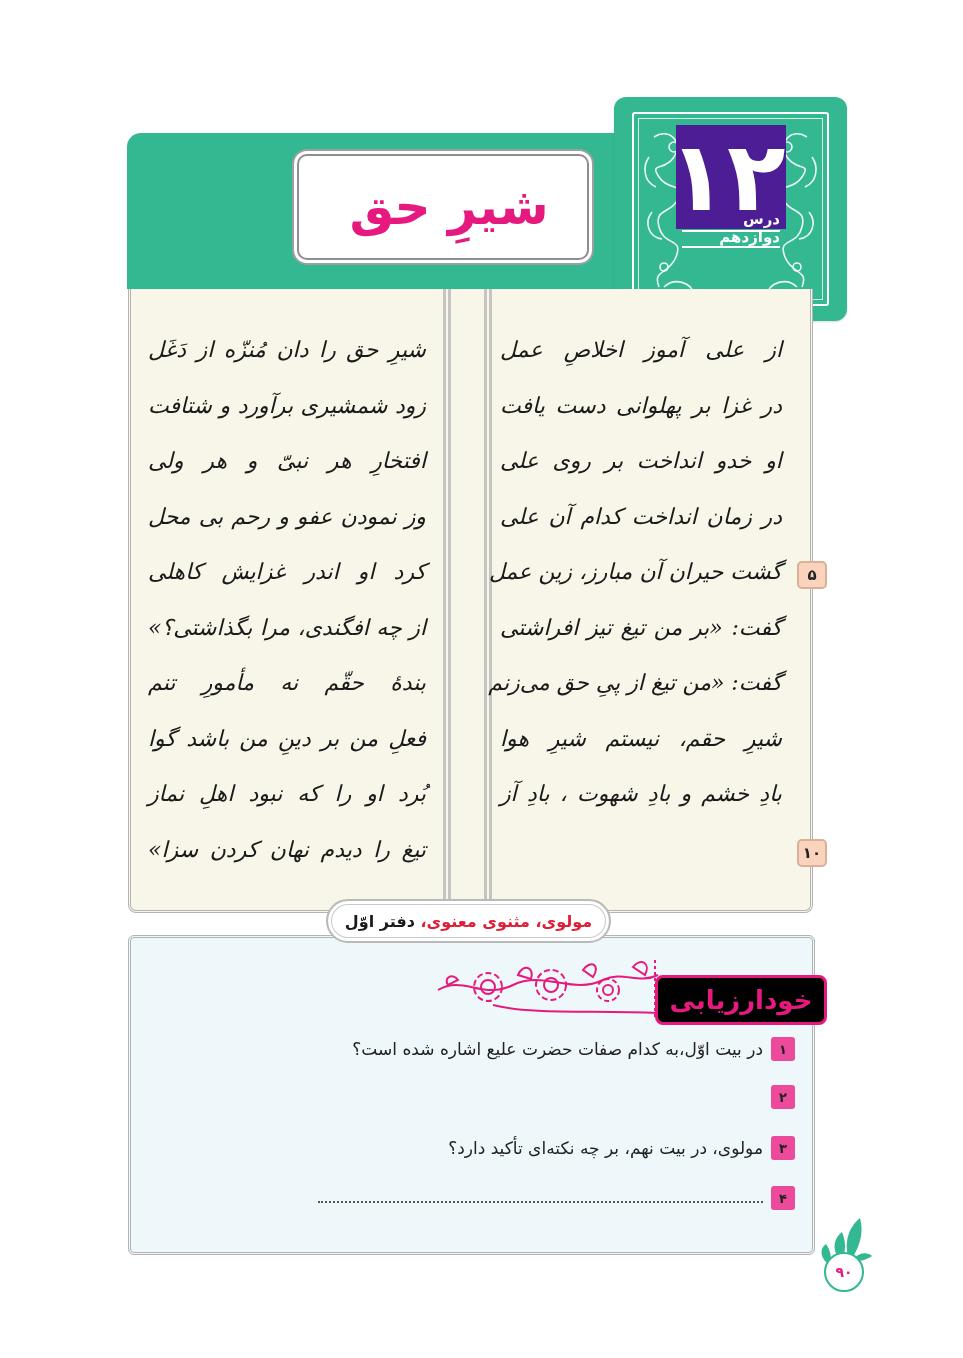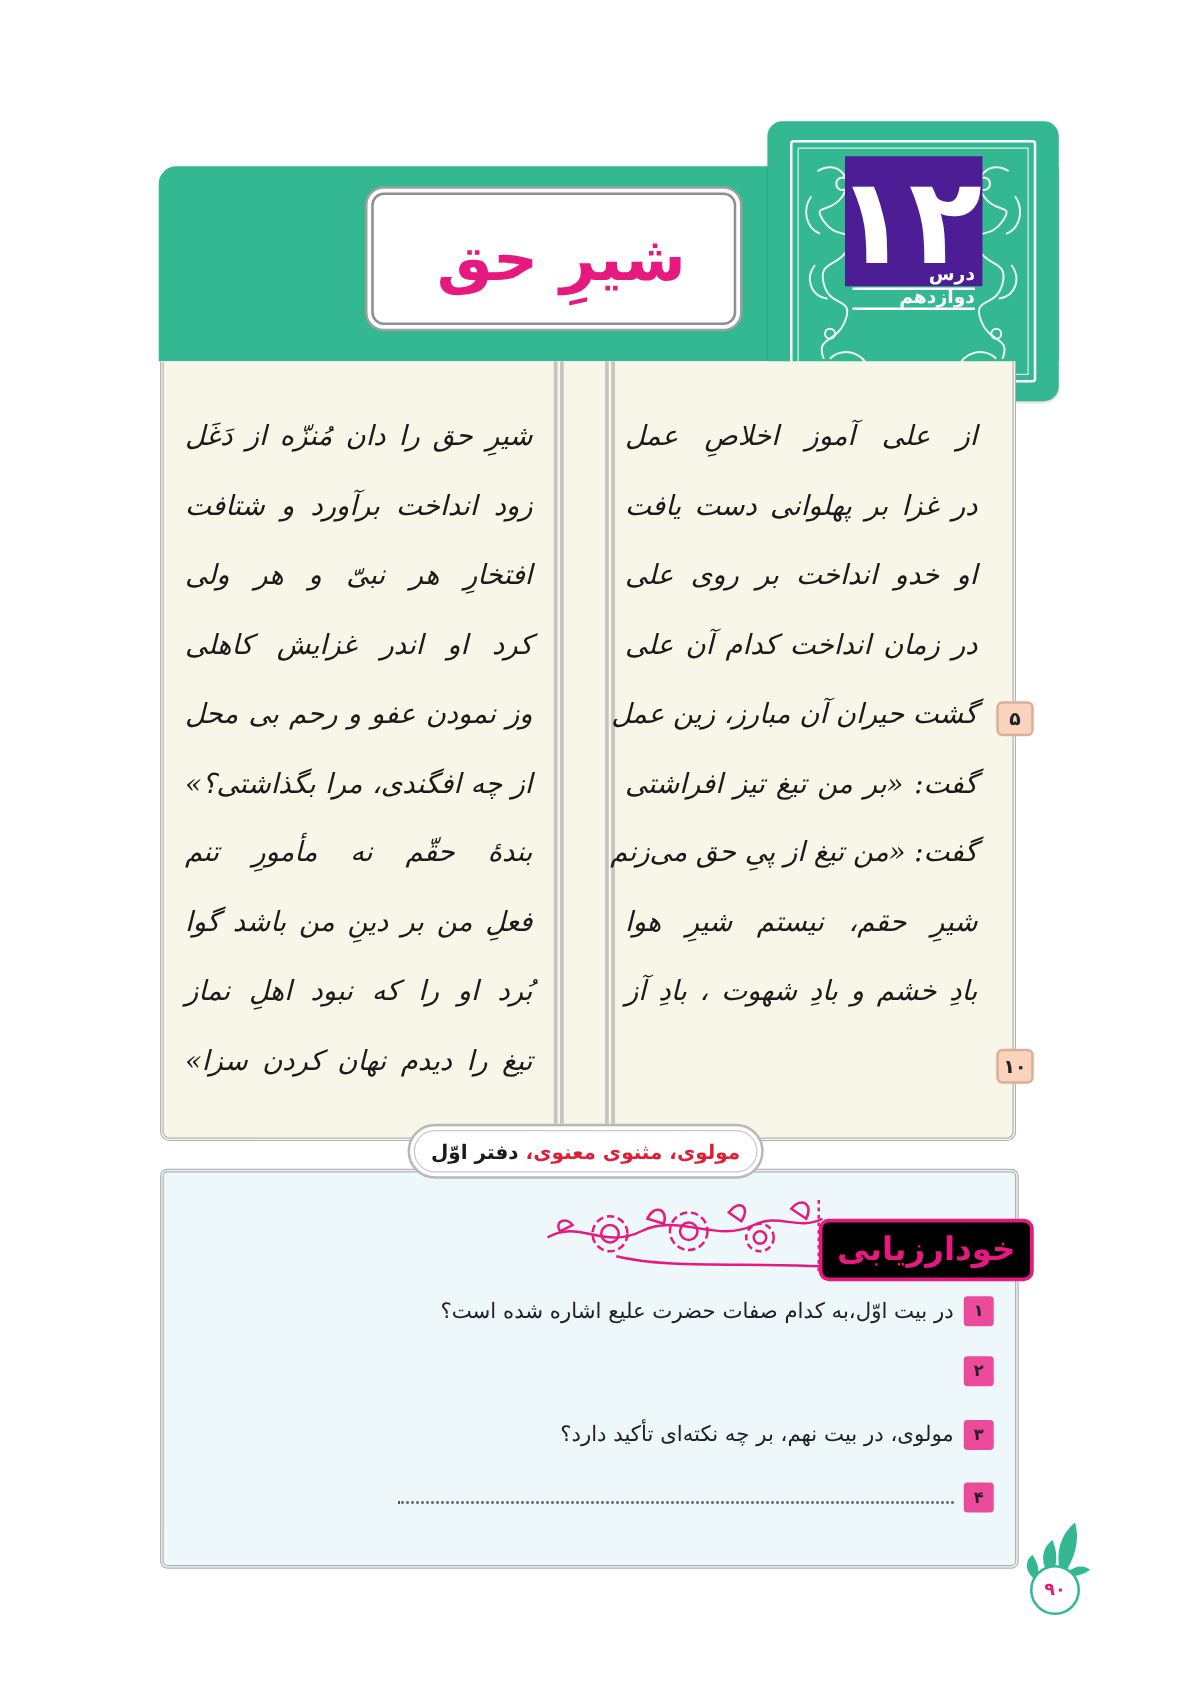--- a/index.html
+++ b/index.html
@@ -174,24 +174,24 @@
   <div class="verse">در زمان انداخت کدام آن علی</div>
   <div class="verse">گشت حیران آن مبارز، زین عمل</div>
   <div class="verse">گفت: «بر من تیغ تیز افراشتی</div>
   <div class="verse">گفت: «من تیغ از پیِ حق می‌زنم</div>
   <div class="verse">شیرِ حقم، نیستم شیرِ هوا</div>
   <div class="verse">بادِ خشم و بادِ شهوت ، بادِ آز</div>
 </div>
 
 <div class="poem-col" style="left:148px; width:278px;">
   <div class="verse">شیرِ حق را دان مُنزّه از دَغَل</div>
-  <div class="verse">زود انداخت برآورد و شتافت</div>
+  <div class="verse">زود شمشیری برآورد و شتافت</div>
   <div class="verse">افتخارِ هر نبیّ و هر ولی</div>
+  <div class="verse">وز نمودن عفو و رحم بی محل</div>
   <div class="verse">کرد او اندر غزایش کاهلی</div>
-  <div class="verse">وز نمودن عفو و رحم بی محل</div>
   <div class="verse">از چه افگندی، مرا بگذاشتی؟»</div>
   <div class="verse">بندهٔ حقّم نه مأمورِ تنم</div>
   <div class="verse">فعلِ من بر دینِ من باشد گوا</div>
   <div class="verse">بُرد او را که نبود اهلِ نماز</div>
   <div class="verse">تیغ را دیدم نهان کردن سزا»</div>
 </div>
 
 <div class="line-num" style="left:797px; top:561px;">۵</div>
 <div class="line-num" style="left:797px; top:839px;">۱۰</div>
 

